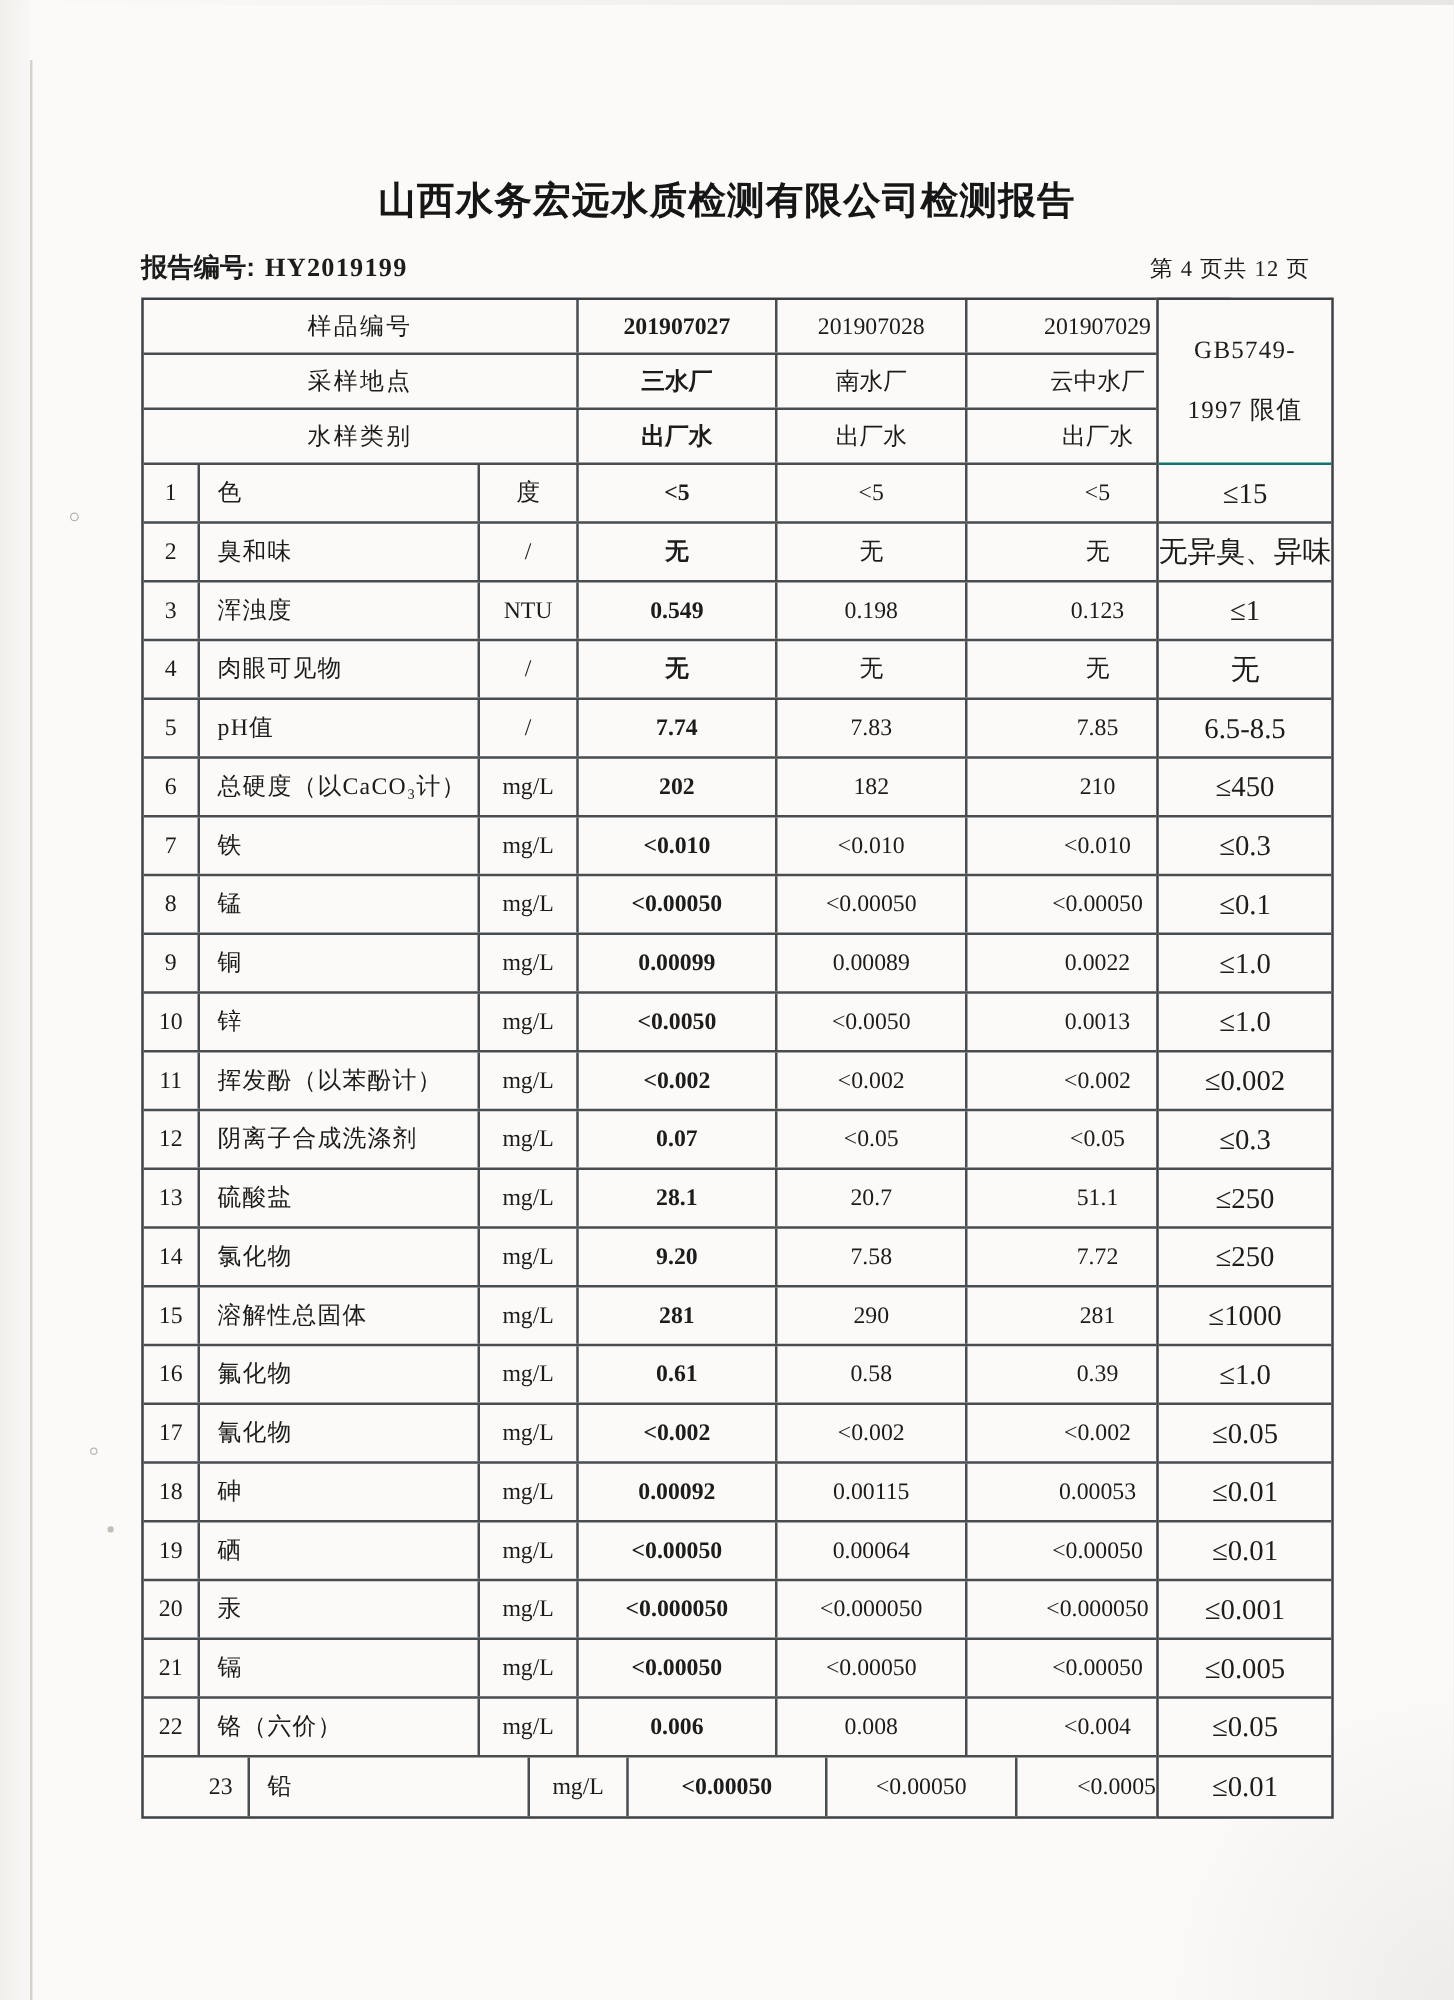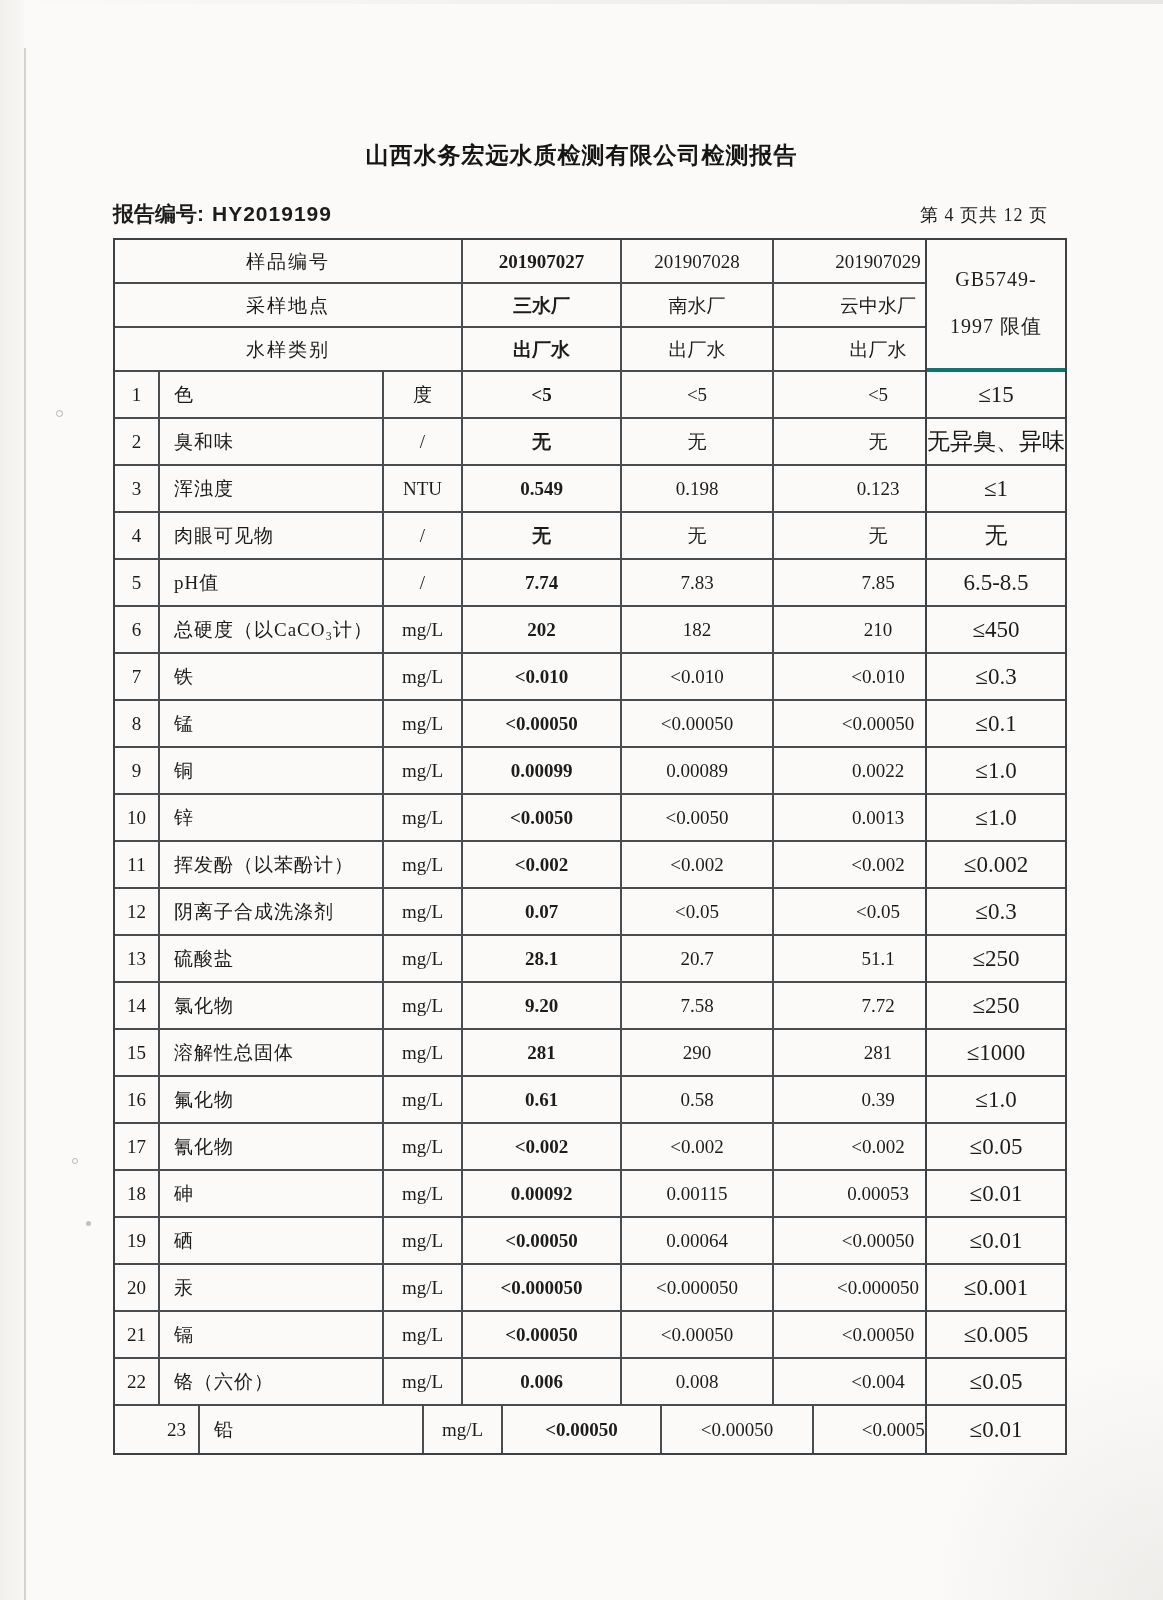--- a/index.html
+++ b/index.html
@@ -35,34 +35,34 @@
   .speck.s1 { left:56px;  top:410px;  width:7px; height:7px; border:1.5px solid #b7b2ac; }
   .speck.s2 { left:72px;  top:1158px; width:6px; height:6px; border:1.5px solid #bdb8b2; }
   .speck.s3 { left:86px;  top:1221px; width:5px; height:5px; background:#c4bfb9; }
   .speck.s4 { left:825px; top:965px;  width:3px; height:3px; background:#6d6a66; }
 
   .title {
     position:absolute; top:140px; left:0; width:100%;
     text-align:center;
     font-family: "Liberation Sans", "DejaVu Sans", sans-serif;
     font-weight: 700;
-    font-size: 23px;
+    font-size: 30px;
     letter-spacing: 1px;
     color:#161616;
   }
   .meta {
     position:absolute; top:200px; left:113px; width:935px;
     display:flex; justify-content:space-between; align-items:baseline;
   }
   .report-no {
     font-family:"Liberation Sans","DejaVu Sans",sans-serif;
     font-weight:700; font-size:21px;
   }
   .report-no .val {
-    font-family:Liberation Sans, sans-serif;
+    font-family:Liberation Serif, serif;
     font-weight:600; margin-left:8px; letter-spacing:1px;
   }
   .page-ind { font-size:18px; letter-spacing:1px; }
 
   
   .main-table {
     position:absolute; left:113px; top:238px; width:872px;
     border:2px solid #3e4144;
     border-right-width:3px;
     background:#fbfaf8;
@@ -84,21 +84,21 @@
   .c-hlabel{ width:348px; letter-spacing:2px; }
 
   
   .gb-box {
     position:absolute; left:925px; top:238px; width:142px;
     border:2px solid #3e4144;
     background:#fbfaf8;
     display:flex; flex-direction:column;
   }
   .gb-header {
-    height:132px; border-bottom:4px solid #0f766e;
+    height:132px; border-bottom:2px solid #0f766e;
     display:flex; flex-direction:column; align-items:center; justify-content:center;
     gap:22px; font-size:20px; letter-spacing:1px;
   }
   .gb-cell {
     height:47px; border-bottom:2px solid #4a4d50;
     display:flex; align-items:center; justify-content:center;
     font-size:23px; white-space:nowrap;
   }
   .gb-limits .gb-cell:last-child { border-bottom:none; }
 </style>

